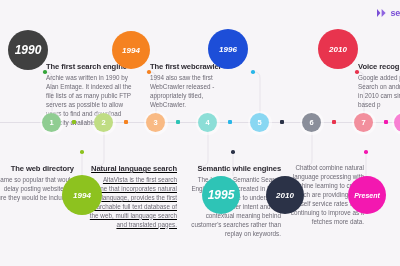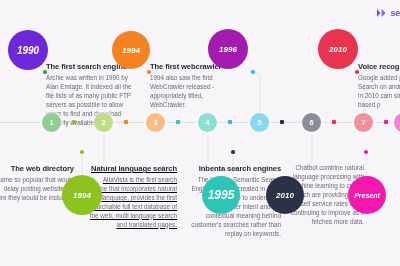--- a/index.html
+++ b/index.html
@@ -89,27 +89,27 @@
 
     <path d="M312,131 L312,160 Q312,166 306,166 L302,166" stroke="#e7e3ea" stroke-width="1" fill="none"></path>
 
     <path d="M364,115 L364,78 Q364,72 358,72 L354,72" stroke="#e7e3ea" stroke-width="1" fill="none"></path>
 
     <path d="M82,152 L82,176" stroke="#e7e3ea" stroke-width="1" fill="none"></path>
     <path d="M233,152 L233,176" stroke="#e7e3ea" stroke-width="1" fill="none"></path>
     <path d="M366,152 L366,176" stroke="#e7e3ea" stroke-width="1" fill="none"></path>
   </svg>
 
-  <div class="bubble" style="left:8px; top:30px; width:40px; height:40px; font-size:10px; background:#6d28d9;">
+  <div class="bubble" style="left:8px; top:30px; width:40px; height:40px; font-size:12px; background:#404040;">
     <span>1990</span>
   </div>
   <div class="bubble" style="left:112px; top:31px; width:38px; height:38px; font-size:8px; background:#f58220;">
     <span>1994</span>
   </div>
-  <div class="bubble" style="left:208px; top:29px; width:40px; height:40px; font-size:8px; background:#a21caf;">
+  <div class="bubble" style="left:208px; top:29px; width:40px; height:40px; font-size:8px; background:#1d4ed8;">
     <span>1996</span>
   </div>
   <div class="bubble" style="left:318px; top:29px; width:40px; height:40px; font-size:8px; background:#e8344e;">
     <span>2010</span>
   </div>
 
   <div class="block ta-left" style="left:46px; top:62px; width:88px;">
     <h3>The first search engine</h3>
     <p>Archie was written in 1990 by Alan Emtage. It indexed all the file lists of as many public FTP servers as possible to allow users to find and download publicity available files.</p>
   </div>
@@ -172,21 +172,21 @@
     <h3>The web directory</h3>
     <p>became so popular that would delay posting websites to ensure they would be included.</p>
   </div>
 
   <div class="block ta-right" style="left:85px; top:164px; width:92px;text-decoration:underline;">
     <h3>Natural language search</h3>
     <p>AltaVista is the first search engine that incorporates natural language, provides the first searchable full text database of the web, multi language search and translated pages.</p>
   </div>
 
   <div class="block ta-right" style="left:191px; top:164px; width:90px;">
-    <h3>Inbenta search engines</h3>
+    <h3>Semantic while engines</h3>
     <p>The Inbenta Semantic Search Engine was first created in 2010 and was able to understand searcher intent and the contextual meaning behind customer's searches rather than replay on keywords.</p>
   </div>
 
   <div class="block ta-right" style="left:272px; top:164px; width:92px;">
     <p>Chatbot combine natural language processing with machine learning to create agents which are providing high-self service rates while continuing to improve as it fetches more data.</p>
   </div>
 
   <div class="bubble" style="left:62px; top:175px; width:40px; height:40px; font-size:8px; background:#8dc21f;">
     <span>1994</span>
   </div>

